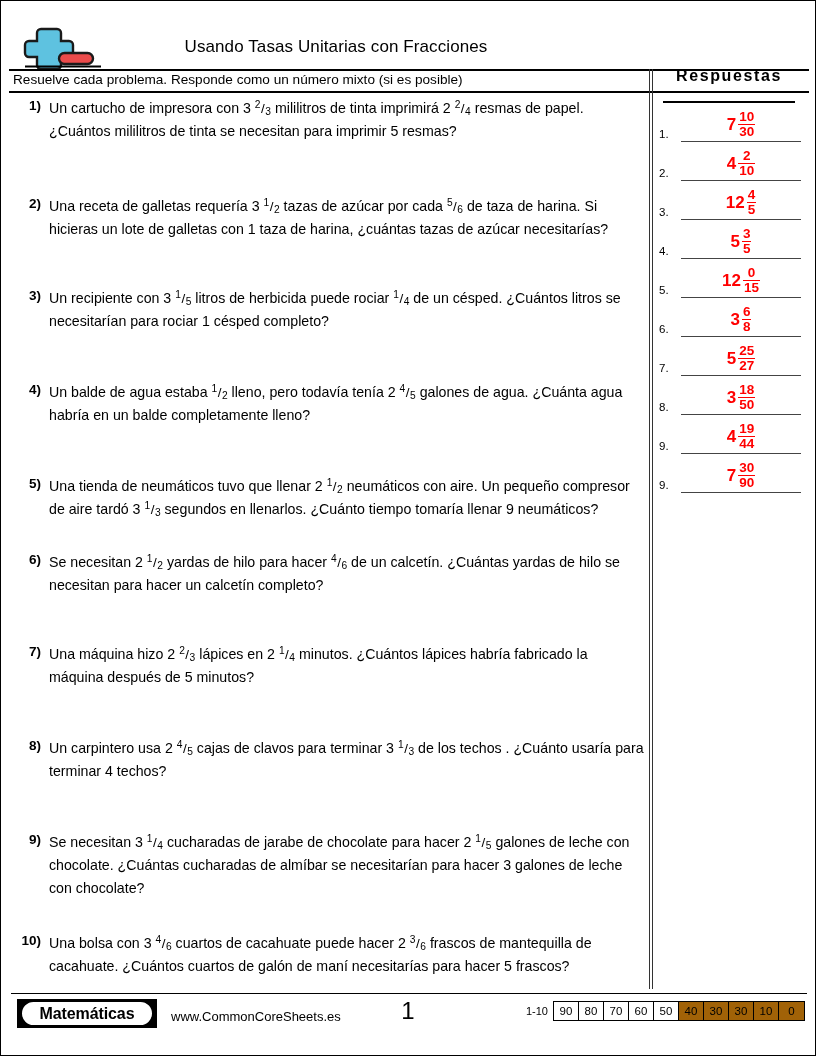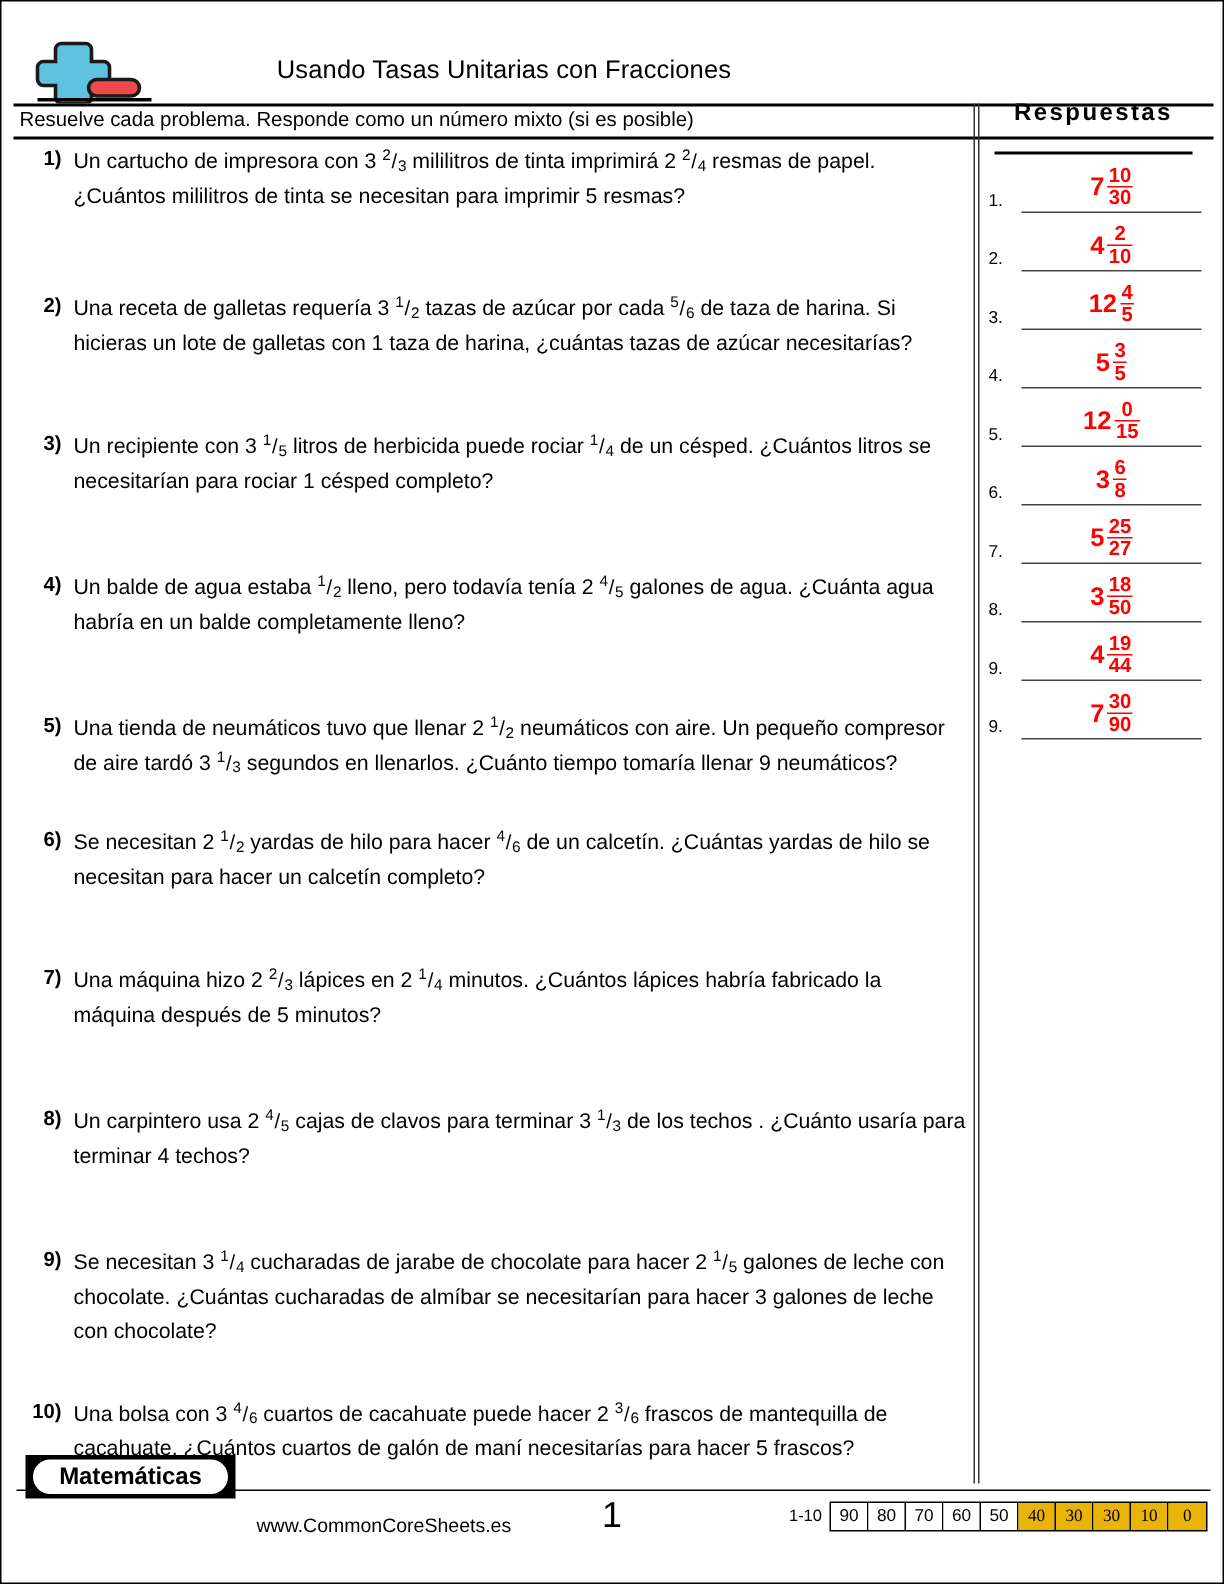--- a/index.html
+++ b/index.html
@@ -184,21 +184,21 @@
 
   
   .foot-rule {
     position: absolute;
     left: 10px; top: 992px;
     width: 796px;
     border-top: 1.6px solid #000;
   }
   .badge {
     position: absolute;
-    left: 16px; top: 969px;
+    left: 16px; top: 998px;
     width: 140px; height: 29px;
     background: #000;
     display: flex;
     align-items: center;
     justify-content: center;
   }
   .badge-inner {
     width: 130px; height: 23px;
     border: 2px solid #fff;
     border-radius: 12px;
@@ -242,21 +242,21 @@
     width: 25px;
     height: 18px;
     border-right: 1px solid #000;
     font-size: 11.5px;
     display: flex;
     align-items: center;
     justify-content: center;
     background: #fff;
   }
   .score-cell:last-child { border-right: none; }
-  .score-cell.hl { background: #eab308; font-family: Liberation Serif, serif; }
+  .score-cell.hl { background: #a16207; }
 </style>
 </head>
 <body>
 
 <div class="page">
 
   <div class="header">
     <div class="logo">
       <svg width="88" height="44" viewBox="0 0 88 44">
         <path d="M26 4 h16 a4 4 0 0 1 4 4 v8 h8 a4 4 0 0 1 4 4 v8 a4 4 0 0 1 -4 4 h-8 v8 a4 4 0 0 1 -4 4 h-16 a4 4 0 0 1 -4 -4 v-8 h-8 a4 4 0 0 1 -4 -4 v-8 a4 4 0 0 1 4 -4 h8 v-8 a4 4 0 0 1 4 -4 z" fill="#5ec2e0" stroke="#1a1a1a" stroke-width="2.4"></path>

